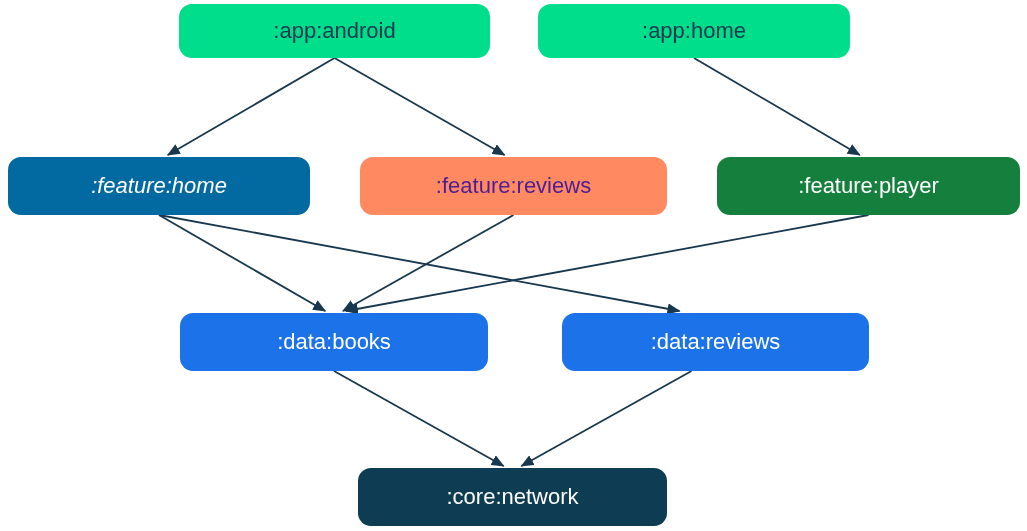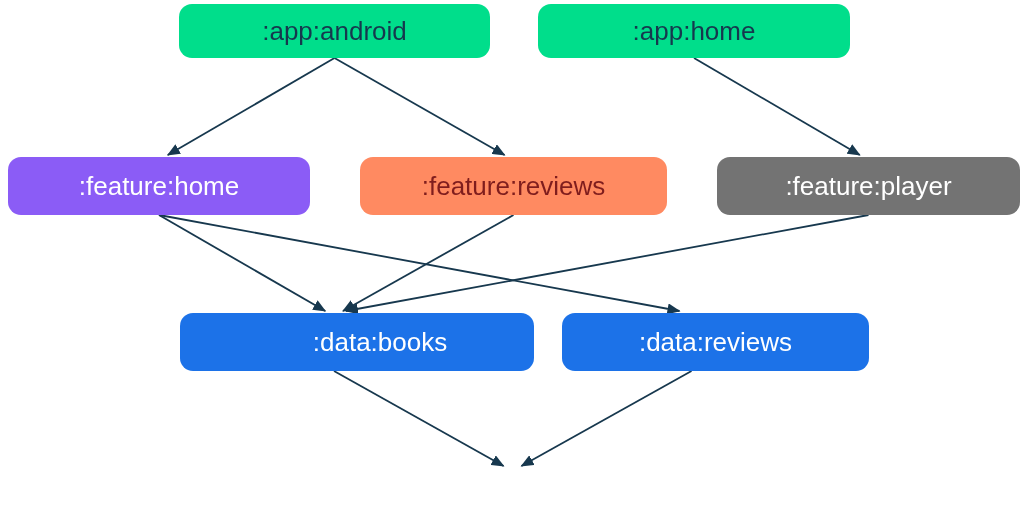--- a/index.html
+++ b/index.html
@@ -11,21 +11,21 @@
     overflow:hidden;
   }
   .edges {
     position:absolute; left:0; top:0; width:1027px; height:531px;
     pointer-events:none;
   }
   .node {
     position:absolute;
     border-radius:13px;
     display:flex; align-items:center; justify-content:center;
-    font-size:26px; font-weight:500;
+    font-size:22px; font-weight:500;
     white-space:nowrap;
   }
   
   #n0 { left:179px; top:4px;   width:311px; height:54px; }
   #n1 { left:538px; top:4px;   width:312px; height:54px; }
   #n2 { left:8px;   top:157px; width:302px; height:58px; }
   #n3 { left:360px; top:157px; width:307px; height:58px; }
   #n4 { left:717px; top:157px; width:303px; height:58px; }
   #n5 { left:180px; top:313px; width:308px; height:58px; }
   #n6 { left:538px; top:313px; width:307px; height:58px; }
@@ -56,34 +56,37 @@
   </svg>
 
   <div class="node" id="n0" style="background: rgb(0, 222, 139); color: rgb(22, 56, 78);">
     <span>:app:android</span>
   </div>
 
   <div class="node" id="n1" style="background: rgb(0, 222, 139); color: rgb(22, 56, 78);">
     <span>:app:home</span>
   </div>
 
-  <div class="node" id="n2" style="background: #8b5cf6; color: rgb(255, 255, 255);">
+  <div class="node" id="n2" style="background: #0369a1; color: rgb(255, 255, 255); font-style: italic;">
     <span>:feature:home</span>
   </div>
 
-  <div class="node" id="n3" style="background: rgb(255, 138, 97); color: #7f1d1d;">
+  <div class="node" id="n3" style="background: rgb(255, 138, 97); color: #4c1d95;">
     <span>:feature:reviews</span>
   </div>
 
-  <div class="node" id="n4" style="background: #737373; color: rgb(255, 255, 255);">
+  <div class="node" id="n4" style="background: #15803d; color: rgb(255, 255, 255);">
     <span>:feature:player</span>
   </div>
 
-  <div class="node" id="n5" style="background: rgb(28, 114, 232); color: rgb(255, 255, 255); padding-left: 46px;">
+  <div class="node" id="n5" style="background: rgb(28, 114, 232); color: rgb(255, 255, 255);">
     <span>:data:books</span>
   </div>
 
   <div class="node" id="n6" style="background: rgb(28, 114, 232); color: rgb(255, 255, 255); margin-left: 24px;">
     <span>:data:reviews</span>
   </div>
 
+  <div class="node" id="n7" style="background: rgb(13, 60, 83); color: rgb(255, 255, 255);">
+    <span>:core:network</span>
+  </div>
 
 </div>
 
 </body></html>

